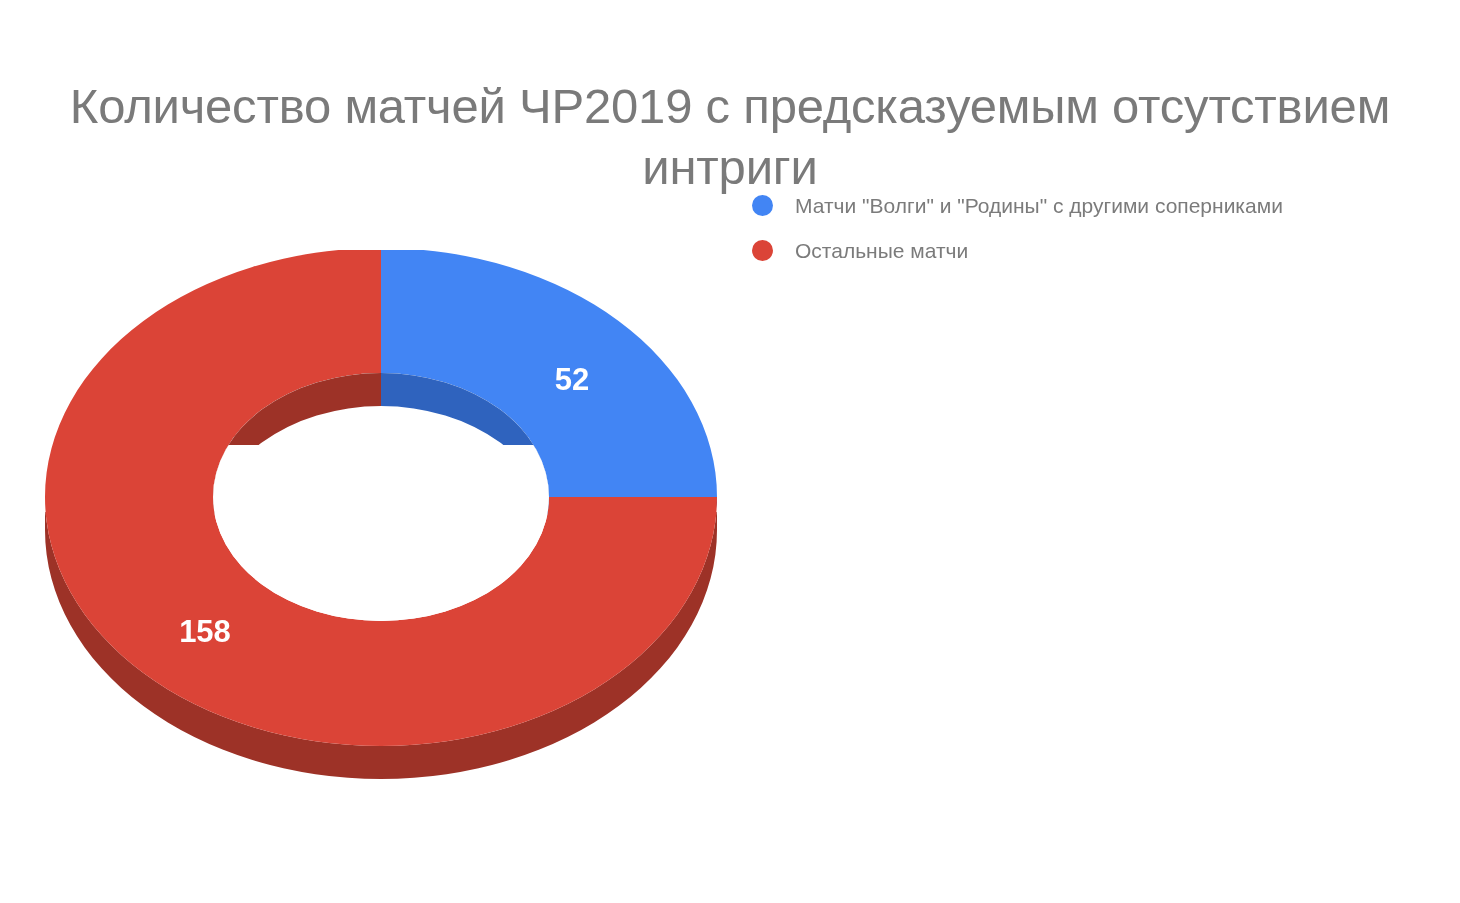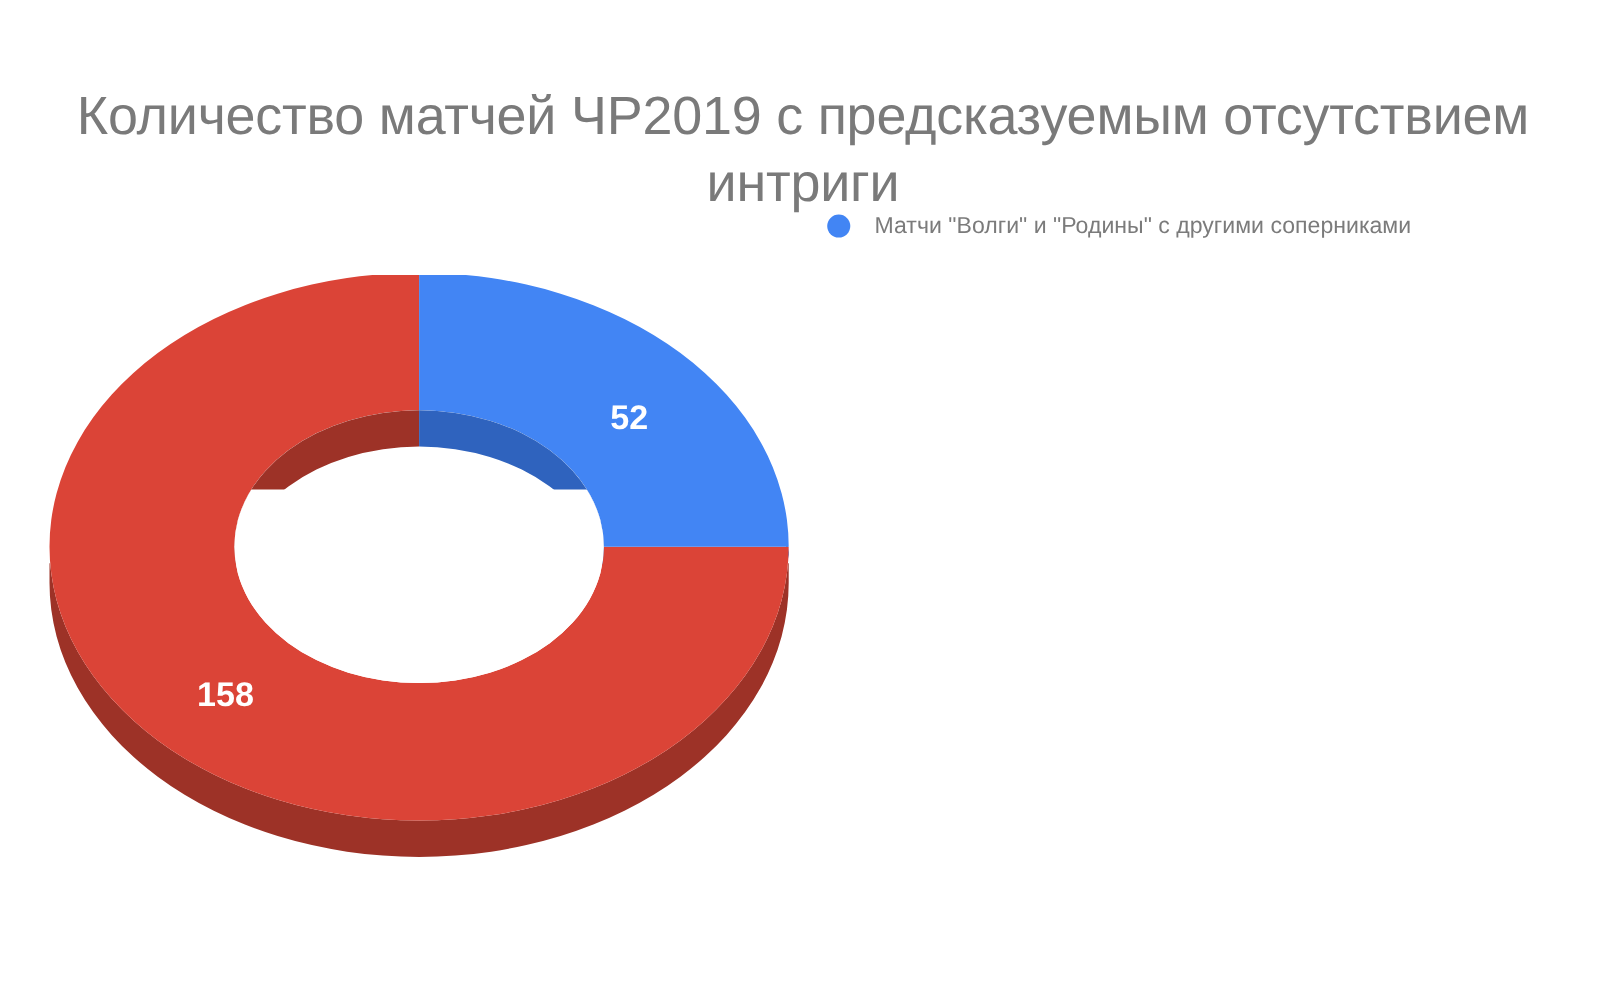--- a/index.html
+++ b/index.html
@@ -83,20 +83,24 @@
 
 <div id="page">
 
   <div id="chart-title">Количество матчей ЧР2019 с предсказуемым отсутствием интриги</div>
 
   <div id="legend">
     <div class="legend-row">
       <span class="legend-swatch" style="background:#4285F4"></span>
       <span class="legend-label">Матчи "Волги" и "Родины" с другими соперниками</span>
     </div>
+    <div class="legend-row">
+      <span class="legend-swatch" style="background:#DB4437"></span>
+      <span class="legend-label">Остальные матчи</span>
+    </div>
   </div>
 
   <div id="donut-wrap">
     <svg id="donut-svg" width="700" height="550" viewBox="0 0 700 550">
       <defs>
         <clipPath id="clip-lower-half">
           <rect x="0" y="262" width="700" height="300"></rect>
         </clipPath>
         <clipPath id="clip-inner-upper">
           <rect x="0" y="0" width="700" height="195"></rect>

